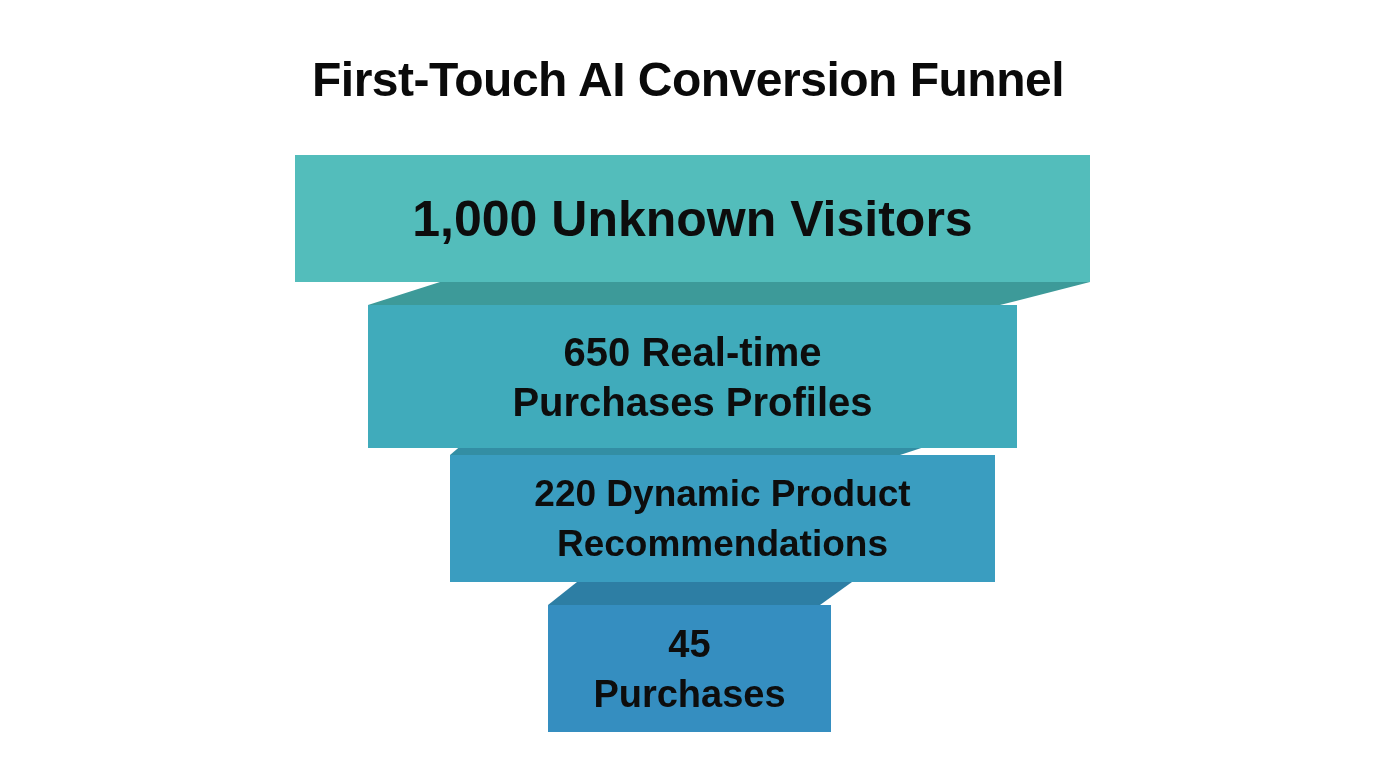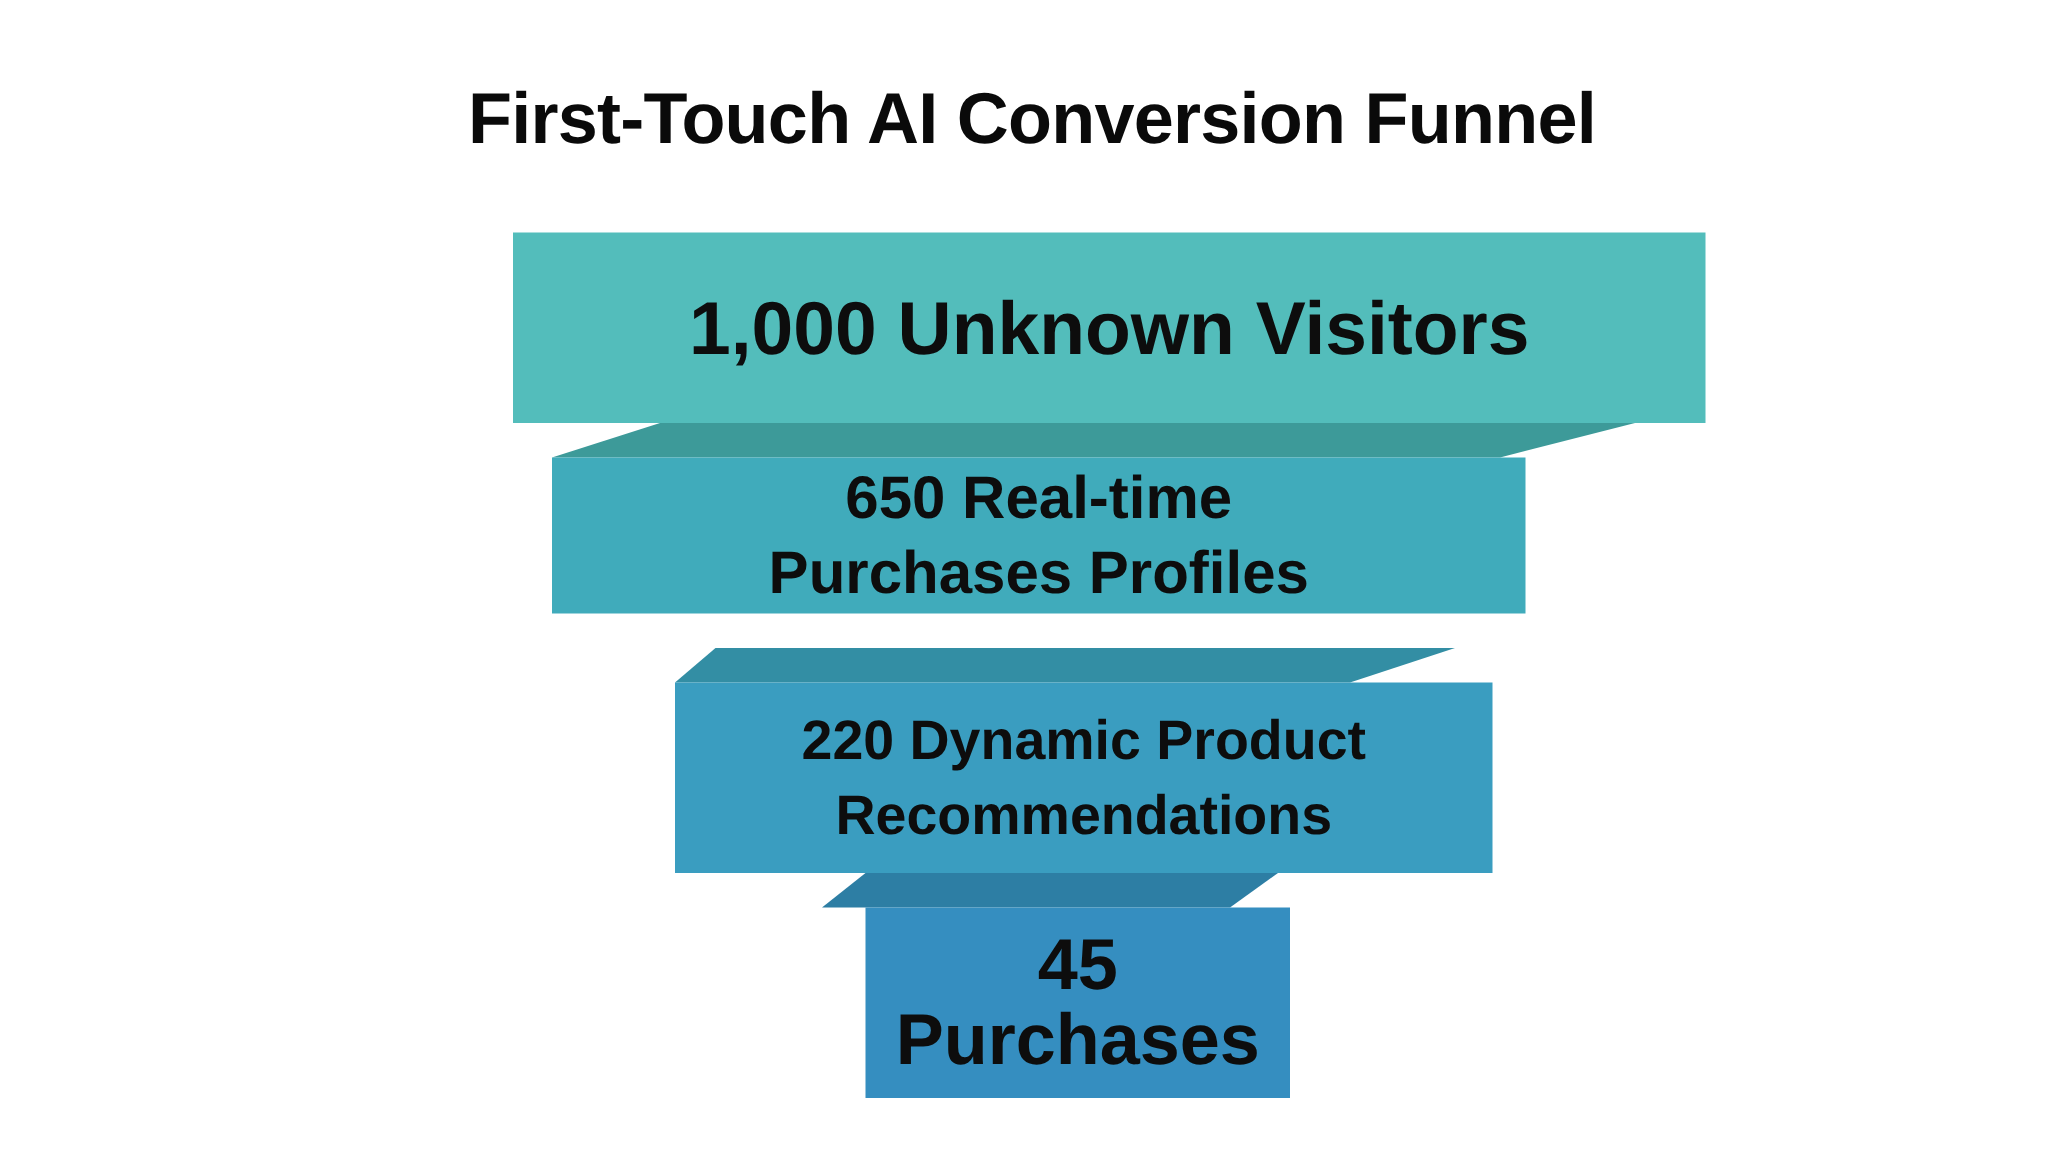--- a/index.html
+++ b/index.html
@@ -10,24 +10,24 @@
   .title {
     position: absolute; left: 0; top: 52px; width: 1376px; text-align: center;
     font-size: 48px; font-weight: bold; color: #0a0a0a; letter-spacing: -0.5px;
   }
   svg.connectors { position: absolute; left: 0; top: 0; }
   .stage {
     position: absolute; display: flex; align-items: center; justify-content: center;
     text-align: center; color: #0d0d0d; font-weight: bold;
   }
   .stage span { display: block; }
-  .s1 { left: 295px; top: 155px; width: 795px; height: 127px; font-size: 50px; margin-left: 47px; }
-  .s2 { left: 368px; top: 305px; width: 649px; height: 104px; font-size: 40px; line-height: 50px; }
+  .s1 { left: 295px; top: 155px; width: 795px; height: 127px; font-size: 50px; }
+  .s2 { left: 368px; top: 305px; width: 649px; height: 143px; font-size: 40px; line-height: 50px; }
   .s3 { left: 450px; top: 455px; width: 545px; height: 127px; font-size: 37px; line-height: 50px; }
-  .s4 { left: 577px; top: 605px; width: 283px; height: 127px; font-size: 48px; line-height: 50px; }
+  .s4 { left: 548px; top: 605px; width: 283px; height: 127px; font-size: 38px; line-height: 50px; }
 </style>
 </head>
 <body>
 
 <div class="title">First-Touch AI Conversion Funnel</div>
 
 <svg class="connectors" width="1376" height="768">
   <polygon points="440,282 1090,282 1000,305 368,305" fill="#3d9a99"></polygon>
   <polygon points="477,432 970,432 900,455 450,455" fill="#338ea4"></polygon>
   <polygon points="577,582 852,582 820,605 548,605" fill="#2d7ea4"></polygon>

